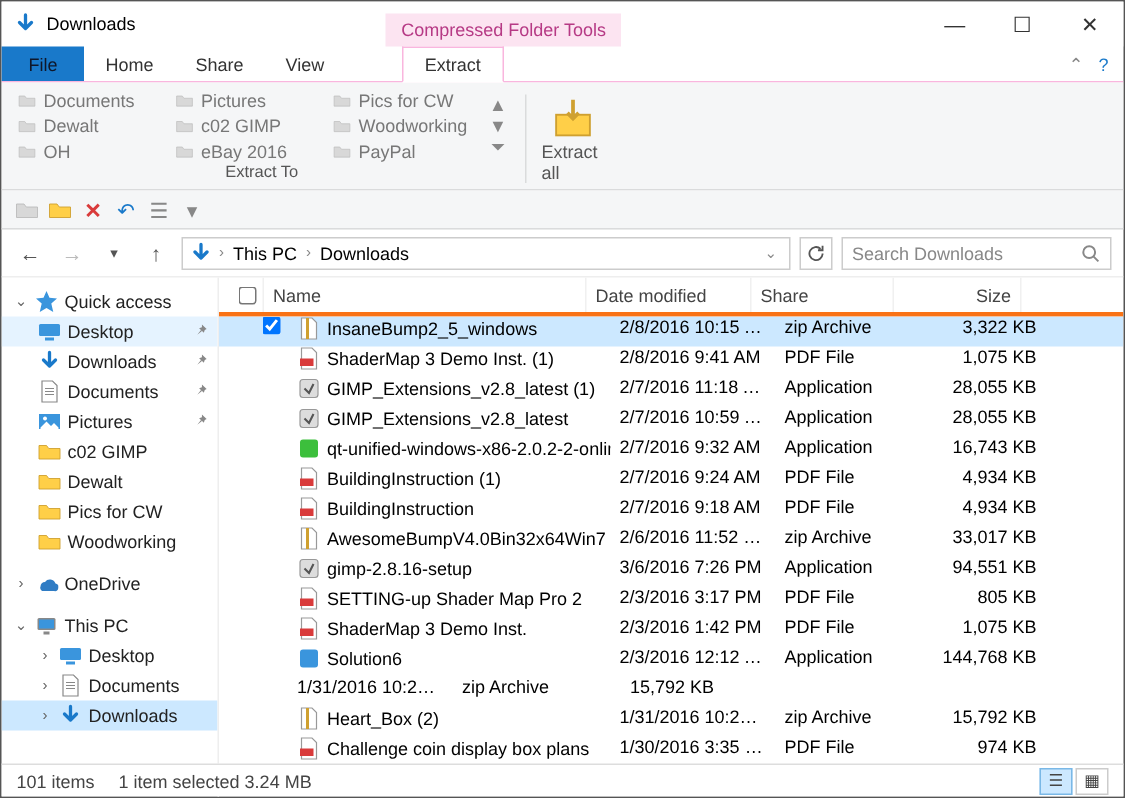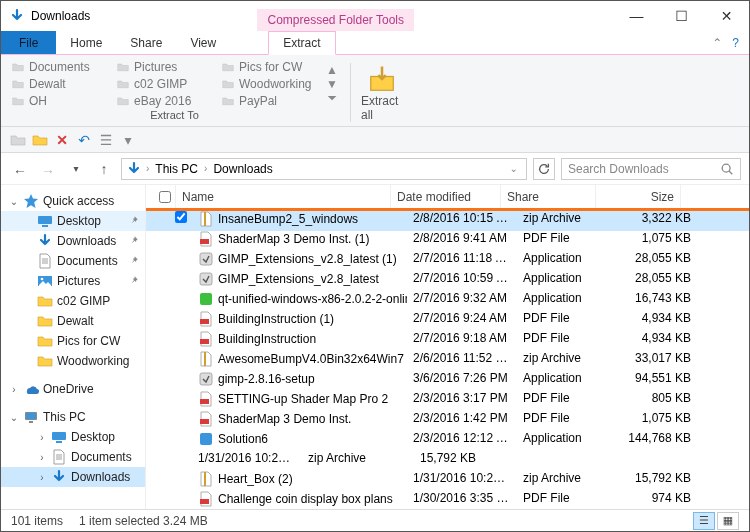--- a/index.html
+++ b/index.html
@@ -48,21 +48,21 @@
 .addr-box .dd { margin-left: auto; color: #888; font-size: 10px; padding: 0 4px; }
 .refresh { width: 22px; height: 22px; border: 1px solid #ccc; display: flex; align-items: center; justify-content: center; color: #555; }
 .search-box { width: 180px; height: 22px; border: 1px solid #ccc; display: flex; align-items: center; padding: 0 6px; color: #888; justify-content: space-between; }
 
 
 .main { display: flex; height: 370px; }
 .sidebar { width: 145px; border-right: 1px solid #eee; overflow: hidden; padding-top: 6px; }
 .sb-node { display: flex; align-items: center; gap: 4px; padding: 2px 0 2px 8px; font-size: 12px; color: #222; height: 20px; }
 .sb-node .exp { width: 10px; font-size: 10px; color: #666; text-align:center; }
 .sb-node .icon { width: 16px; height: 16px; display: inline-flex; align-items:center; justify-content:center; }
-.sb-node.indent1 { padding-left: 36px; }
+.sb-node.indent1 { padding-left: 24px; }
 .sb-node.selected { background: #cce8ff; }
 .sb-node.hovered { background: #e5f3ff; }
 .sb-spacer { height: 8px; }
 .pin { margin-left: auto; margin-right: 6px; color: #888; font-size: 10px; }
 
 
 .filelist { flex: 1; position: relative; overflow: hidden; }
 .list-header { height: 26px; display: flex; align-items: center; border-bottom: 3px solid #f97316; padding-left: 8px; color: #444; }
 .list-header .col { border-right: 1px solid #f0f0f0; height: 100%; display: flex; align-items: center; padding: 0 6px; }
 .col-check { width: 22px; justify-content:center; }

